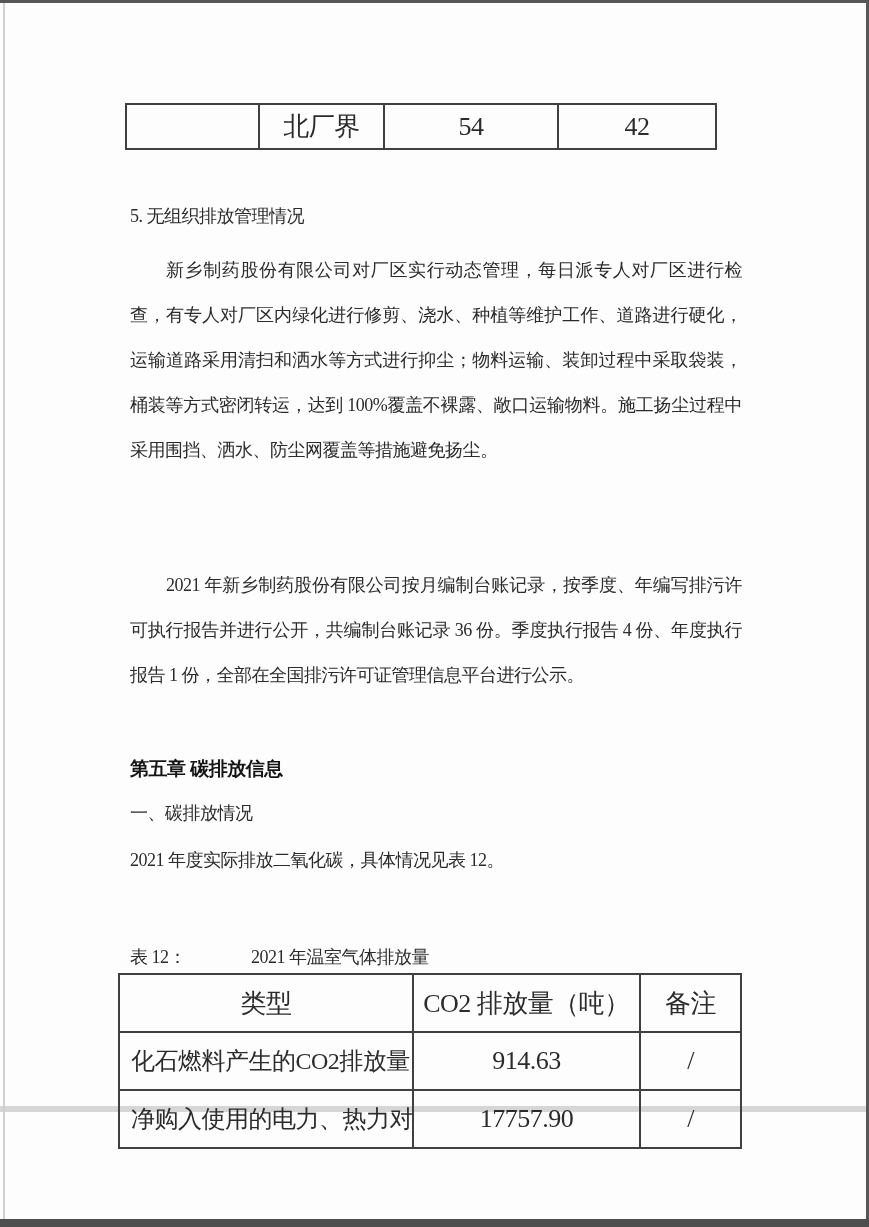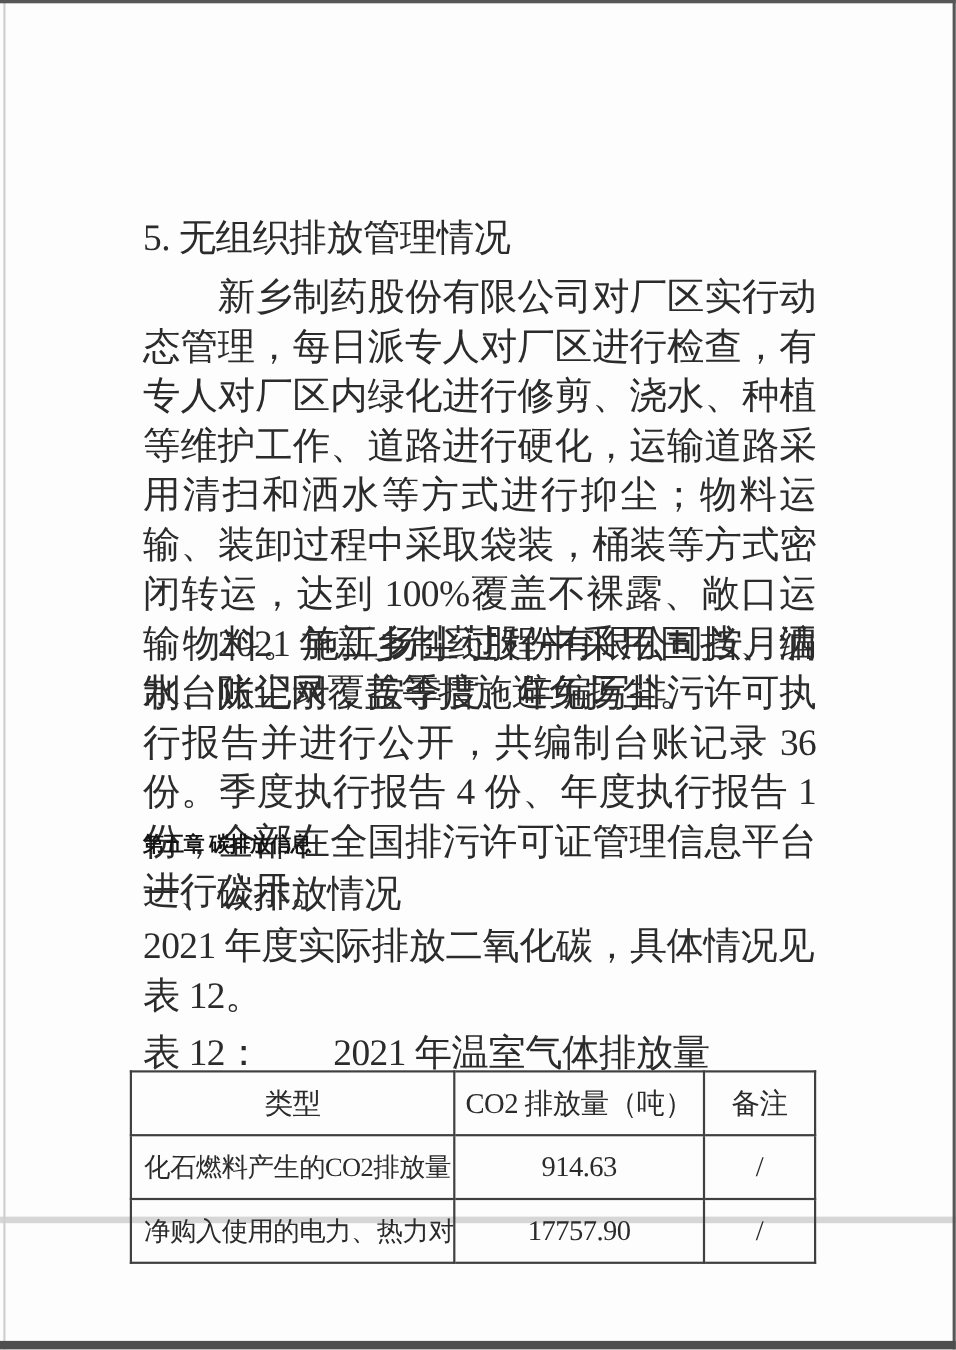--- a/index.html
+++ b/index.html
@@ -21,21 +21,21 @@
   .edge-right  { position: absolute; right: 0; top: 0; width: 3px; height: 1227px; background: #575757; z-index: 5; }
   .edge-bottom { position: absolute; left: 0; bottom: 0; width: 869px; height: 8px; background: #4e4e4e; z-index: 5; }
   .edge-left   { position: absolute; left: 3px; top: 0; width: 2px; height: 1227px; background: #cfcfcf; z-index: 4; }
   .scan-band   { position: absolute; left: 0; top: 1106px; width: 869px; height: 6px; background: #d6d6d6; z-index: 1; }
 
   
   .txt {
     position: absolute;
     left: 130px;
     width: 612px;
-    font-size: 34px;
+    font-size: 18px;
     letter-spacing: -0.5px;
     line-height: 45px;
     z-index: 2;
   }
   .just { text-align: justify; text-justify: inter-character; }
   .indent { text-indent: 2em; }
   .chapter {
     font-family: "Liberation Sans", "DejaVu Sans", sans-serif;
     font-weight: bold;
     font-size: 19px;
@@ -77,20 +77,36 @@
 <body>
 
 <div class="page">
 
   <div class="edge-top"></div>
   <div class="edge-right"></div>
   <div class="edge-bottom"></div>
   <div class="edge-left"></div>
   <div class="scan-band"></div>
 
+  <table class="top-table">
+    <colgroup>
+        <col style="width:133px">
+        <col style="width:125px">
+        <col style="width:174px">
+        <col style="width:158px">
+      </colgroup>
+    <tbody>
+        <tr>
+      <td></td>
+      <td>北厂界</td>
+      <td>54</td>
+      <td>42</td>
+    </tr>
+  </tbody>
+    </table>
 
   <div class="txt" style="top:194px">5. 无组织排放管理情况</div>
 
   <div class="txt just indent" style="top:248px">新乡制药股份有限公司对厂区实行动态管理，每日派专人对厂区进行检查，有专人对厂区内绿化进行修剪、浇水、种植等维护工作、道路进行硬化，运输道路采用清扫和洒水等方式进行抑尘；物料运输、装卸过程中采取袋装，桶装等方式密闭转运，达到 100%覆盖不裸露、敞口运输物料。施工扬尘过程中采用围挡、洒水、防尘网覆盖等措施避免扬尘。</div>
 
 
   <div class="txt just indent" style="top:563px">2021 年新乡制药股份有限公司按月编制台账记录，按季度、年编写排污许可执行报告并进行公开，共编制台账记录 36 份。季度执行报告 4 份、年度执行报告 1 份，全部在全国排污许可证管理信息平台进行公示。</div>
 
   <div class="txt chapter" style="top:746px">第五章 碳排放信息</div>
 

